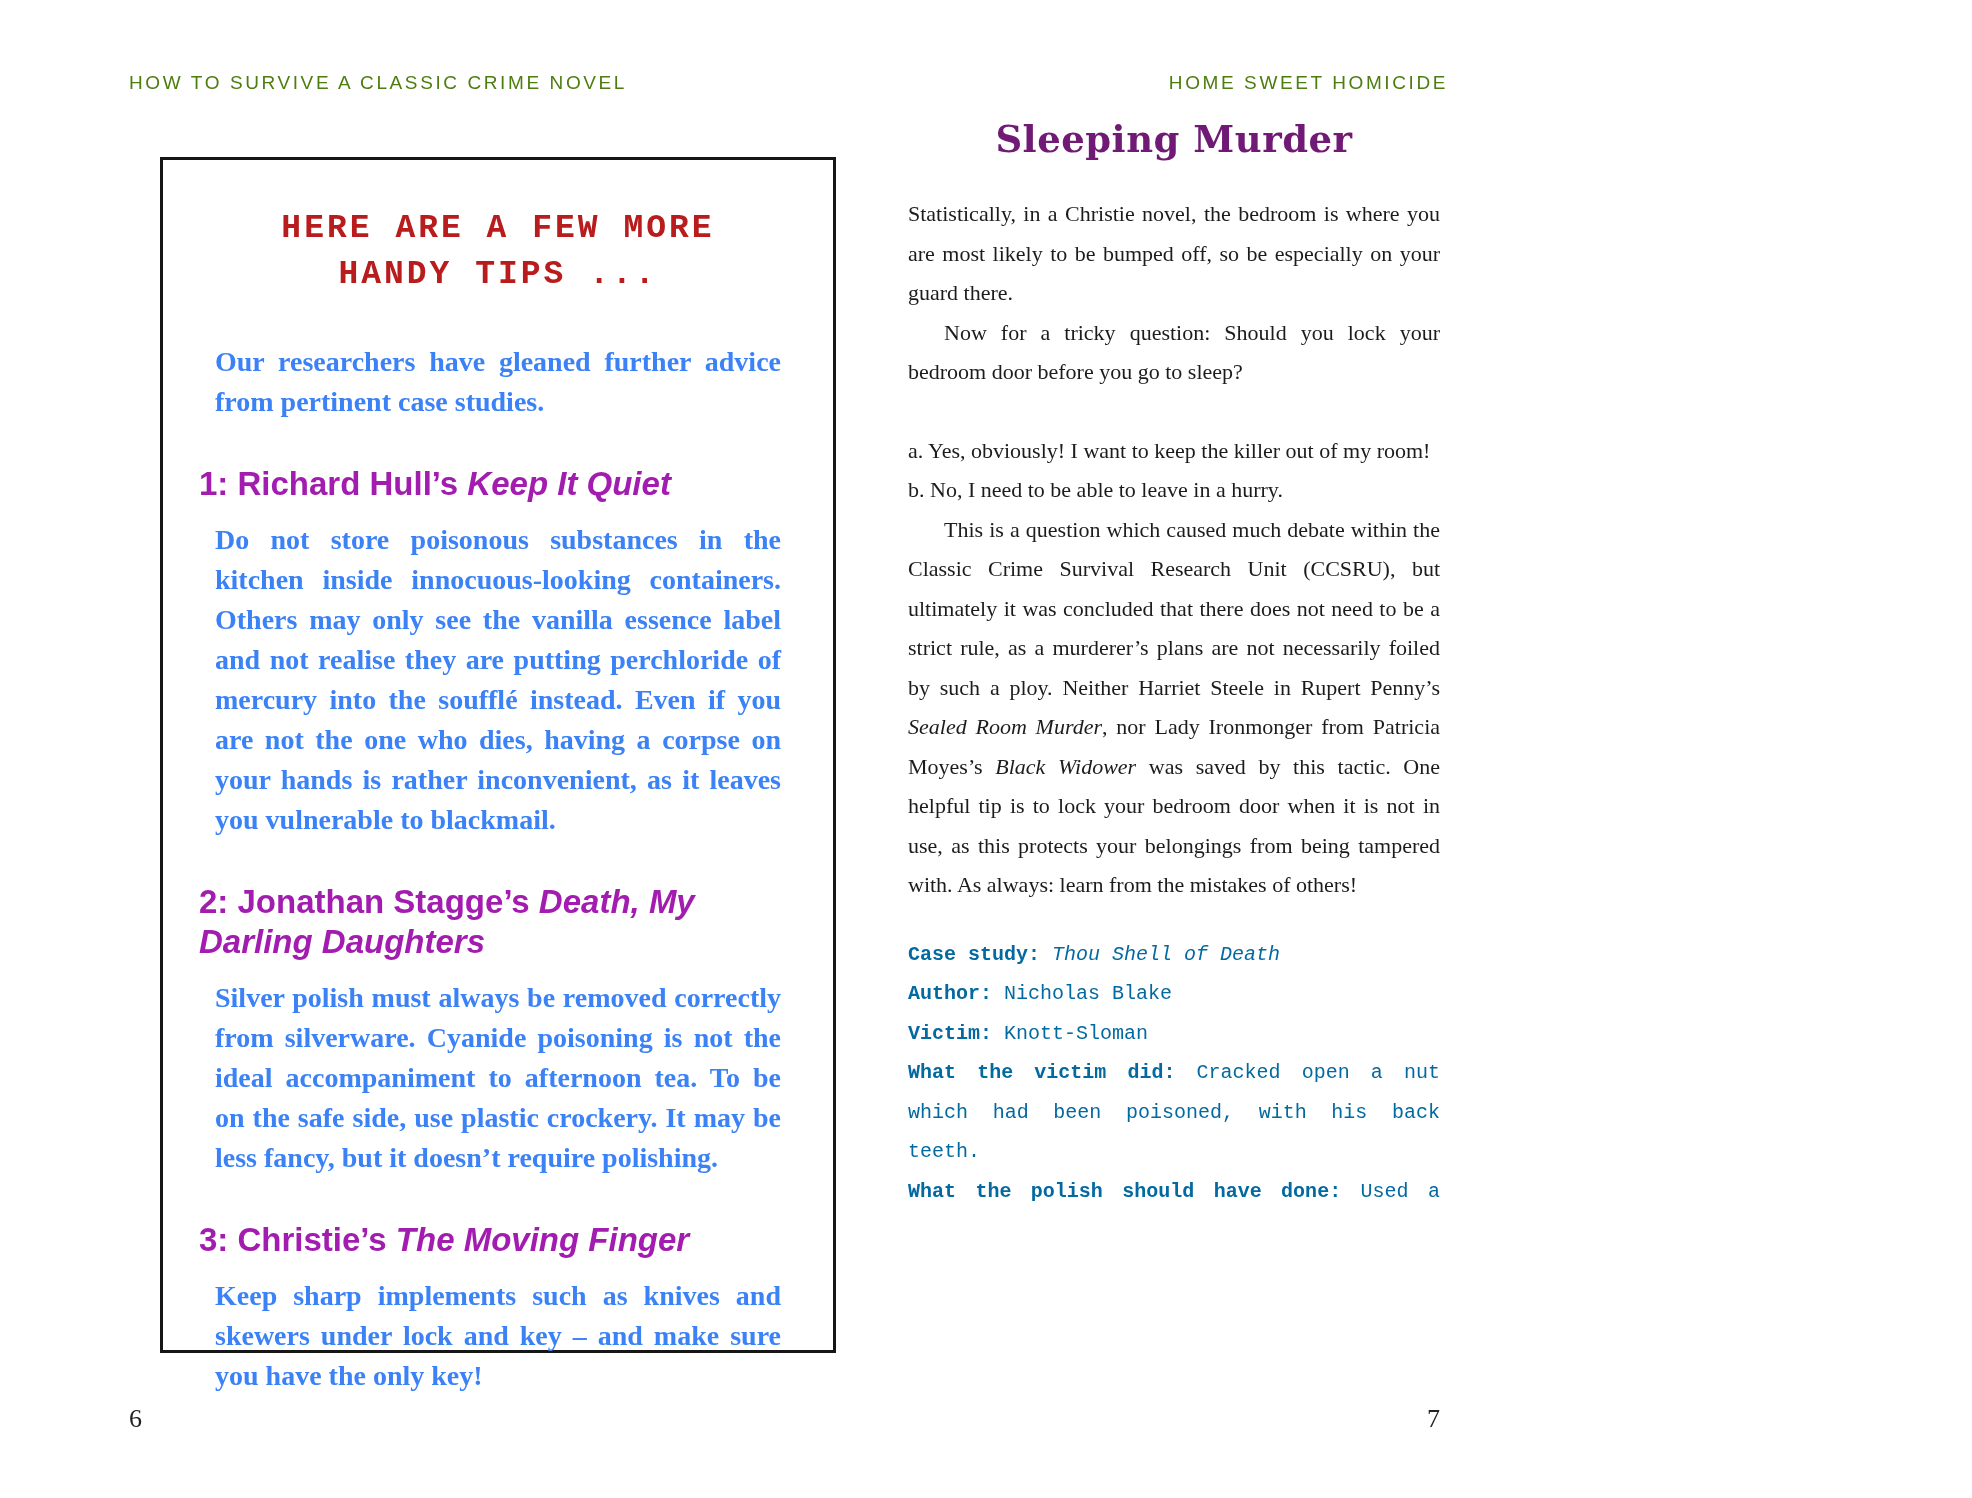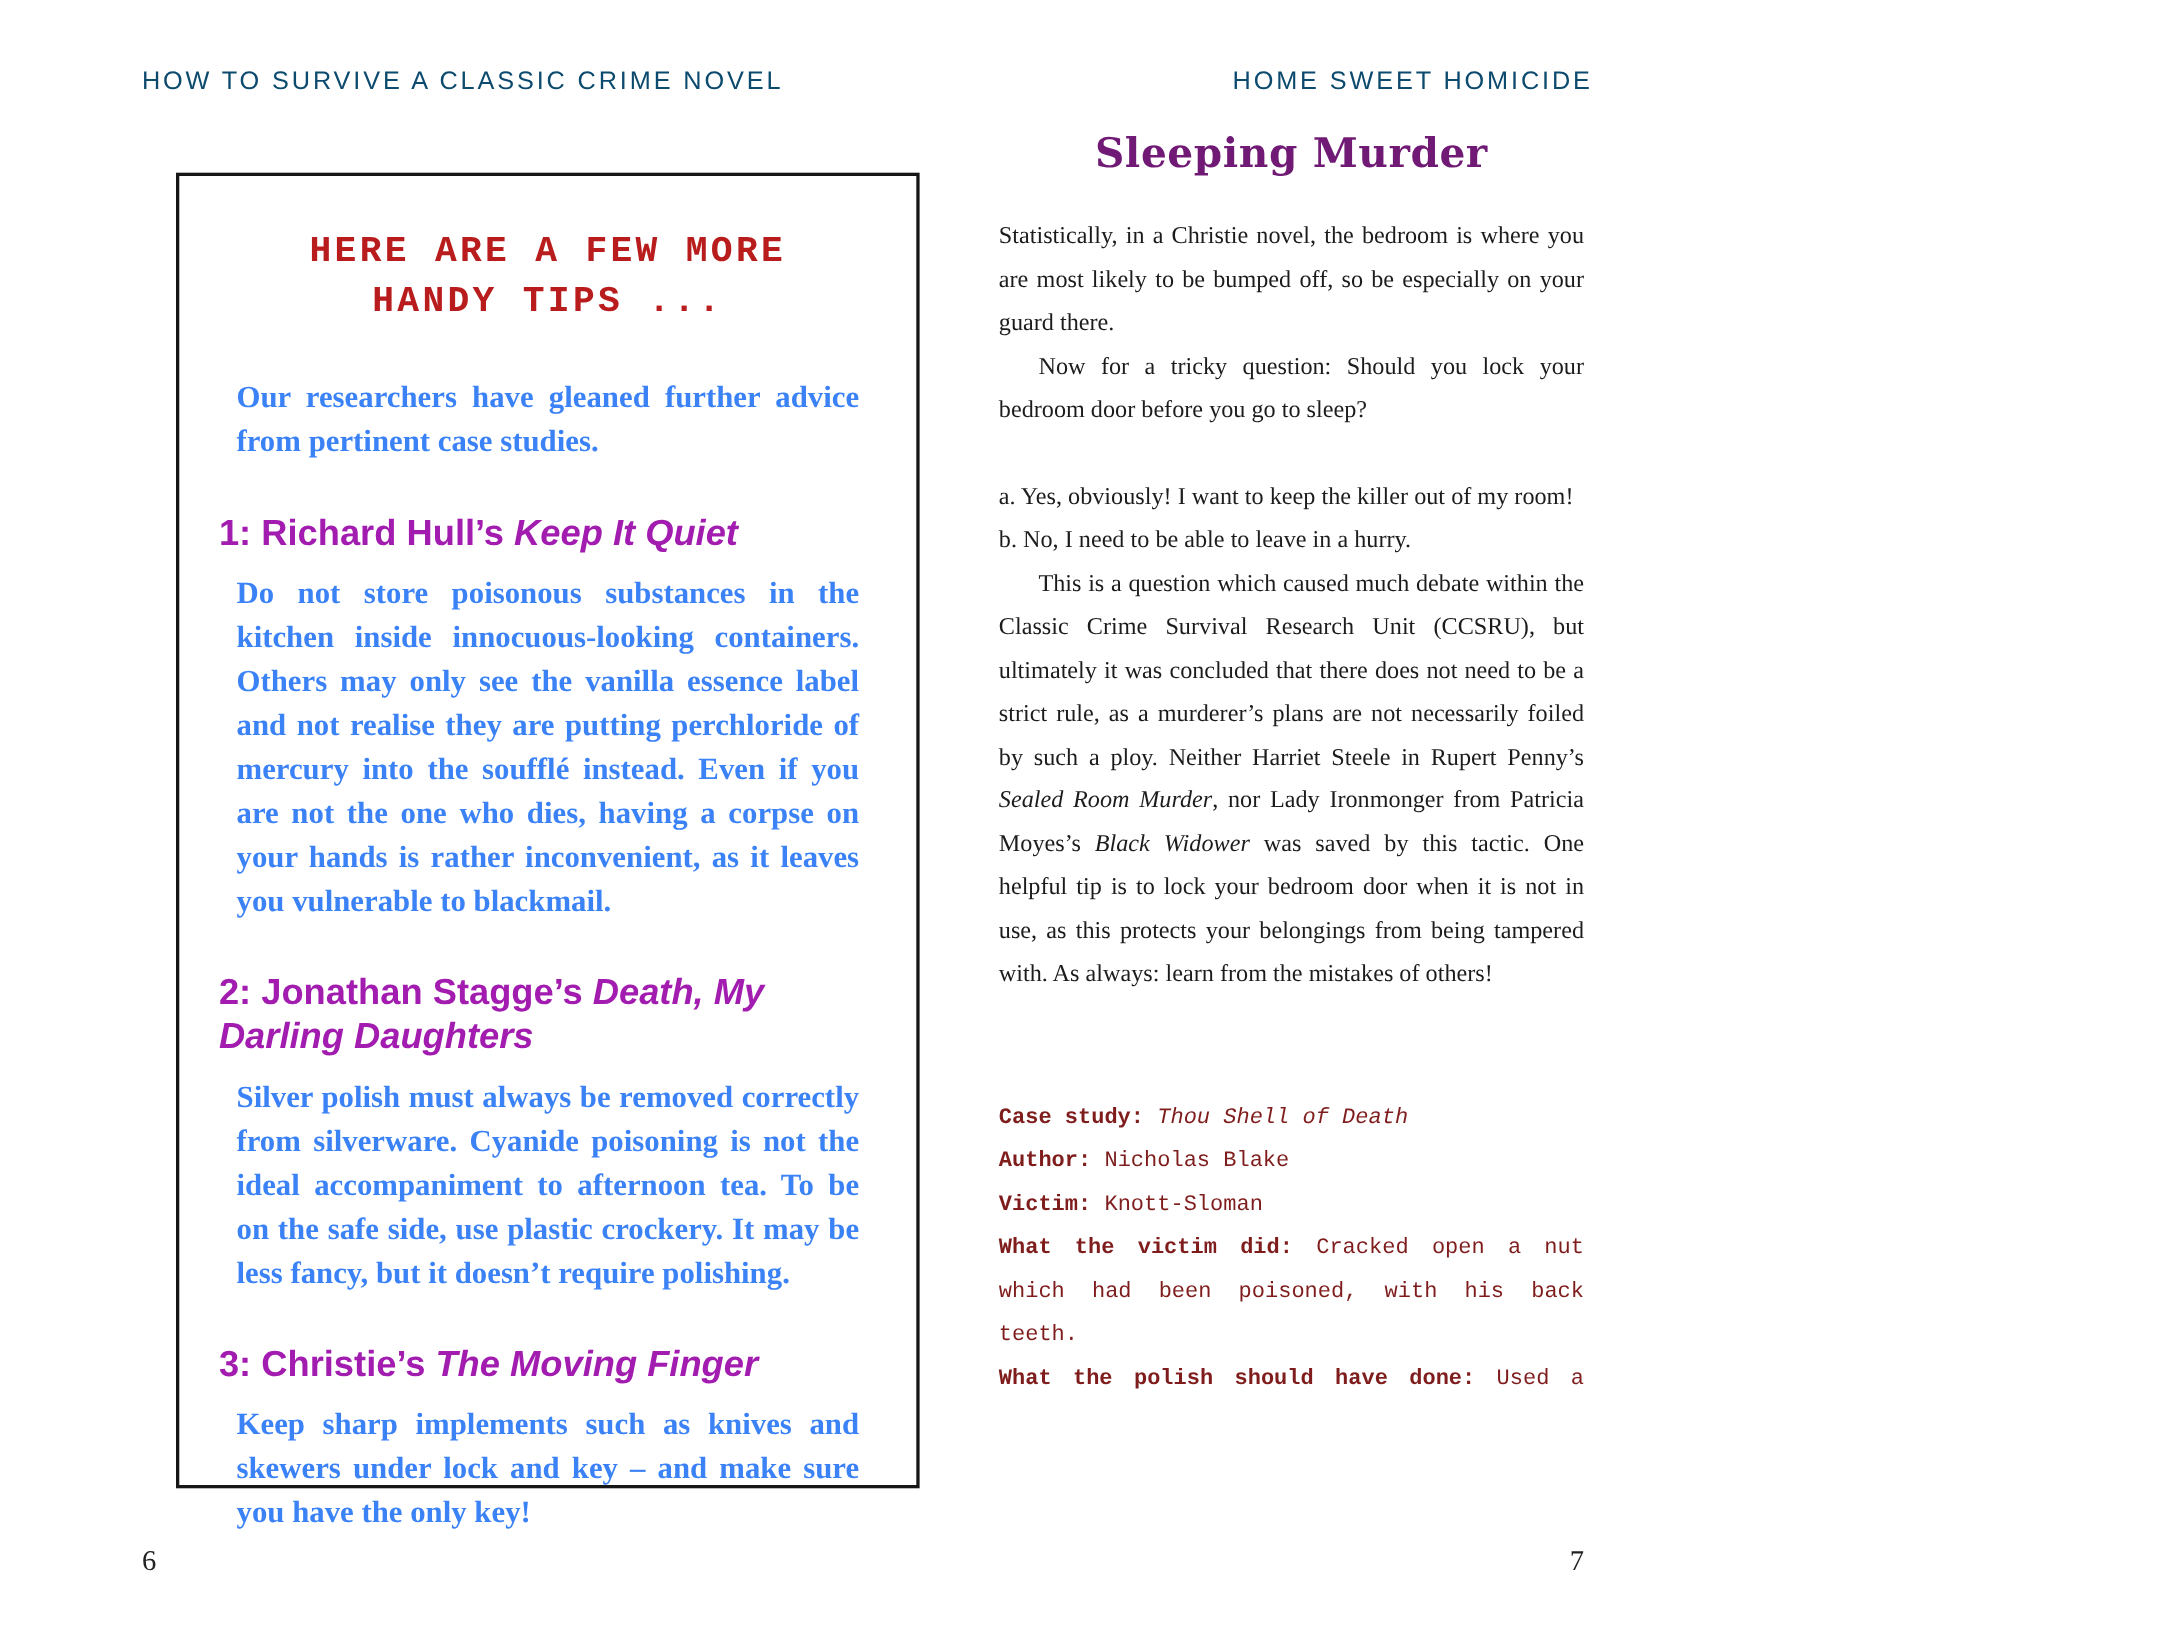--- a/index.html
+++ b/index.html
@@ -7,24 +7,24 @@
     width: 1972px; height: 1498px;
     background: #ffffff;
     position: relative;
     color: #1c1c1c;
     font-family: "Liberation Serif", serif;
     overflow: hidden;
   }
 
   
   .running-header {
-    position: absolute; top: 60px;
+    position: absolute; top: 72px;
     font-family: "Liberation Sans", sans-serif;
-    font-size: 23px; letter-spacing: 2.6px;
-    color: #0c4a6e; white-space: nowrap;
+    font-size: 19px; letter-spacing: 2.6px;
+    color: #4d7c0f; white-space: nowrap;
   }
   #hdr-left { left: 129px; }
   #hdr-right { left: 908px; width: 540px; text-align: right; }
 
   
   .tips-box {
     position: absolute; left: 160px; top: 157px;
     width: 676px; height: 1196px; box-sizing: border-box;
     border: 3px solid #161616;
     padding: 46px 36px 0 36px;
@@ -65,23 +65,23 @@
   }
   .right-col p { margin: 0; text-align: justify; }
   .indent { text-indent: 36px; }
   .options { margin-top: 39px; }
   .options .option { text-align: left; }
   .discussion { margin-top: 39px; }
   .it { font-style: italic; }
 
   
   .case-study {
-    margin-top: 92px;
+    margin-top: 30px;
     font-family: "Liberation Mono", monospace;
-    font-size: 20px; line-height: 39.5px; color: #7f1d1d;
+    font-size: 20px; line-height: 39.5px; color: #0369a1;
   }
   .cs-row { text-align: justify; }
   .cs-row.stretch { text-align-last: justify; }
   .cs-label { font-weight: bold; }
   .cs-value-italic { font-style: italic; }
 
   
   .pagenum {
     position: absolute; top: 1404px;
     font-family: "Liberation Serif", serif;

